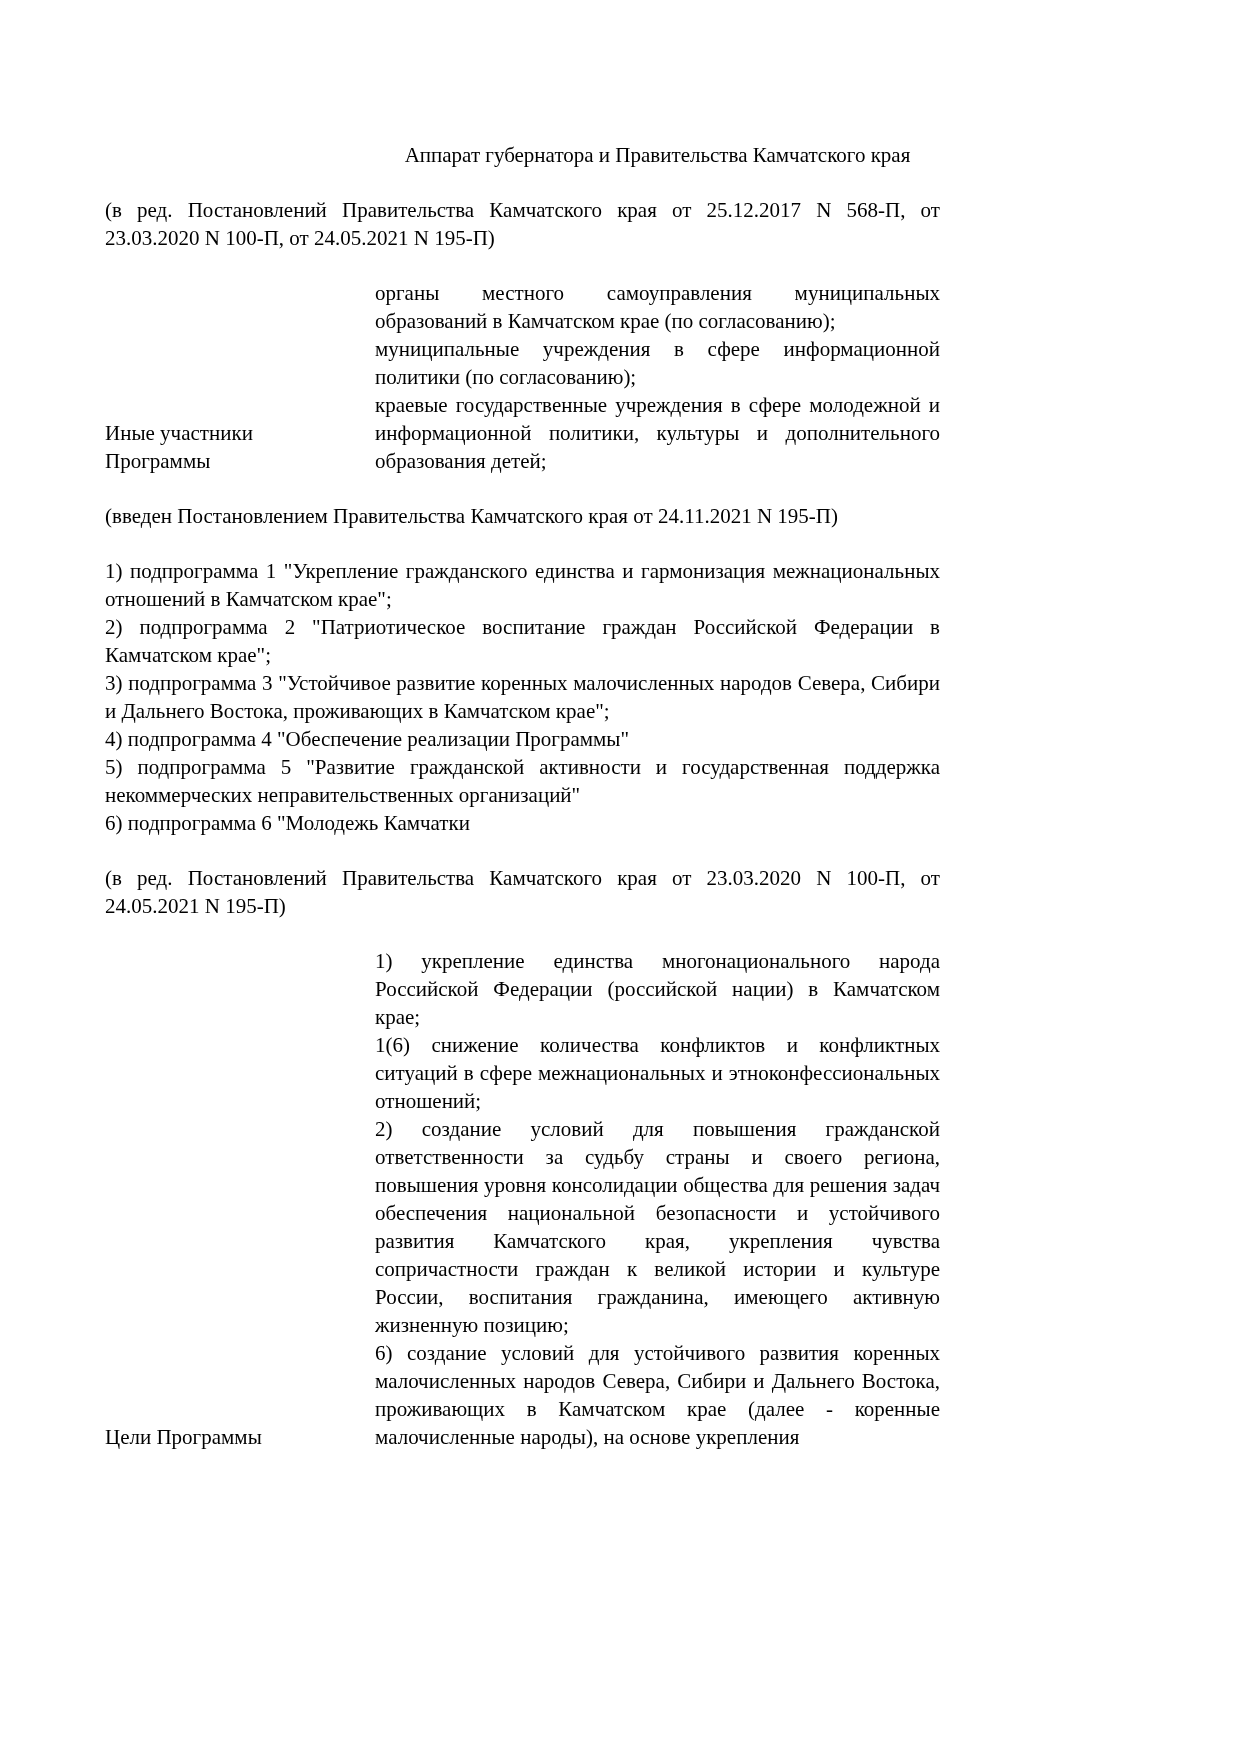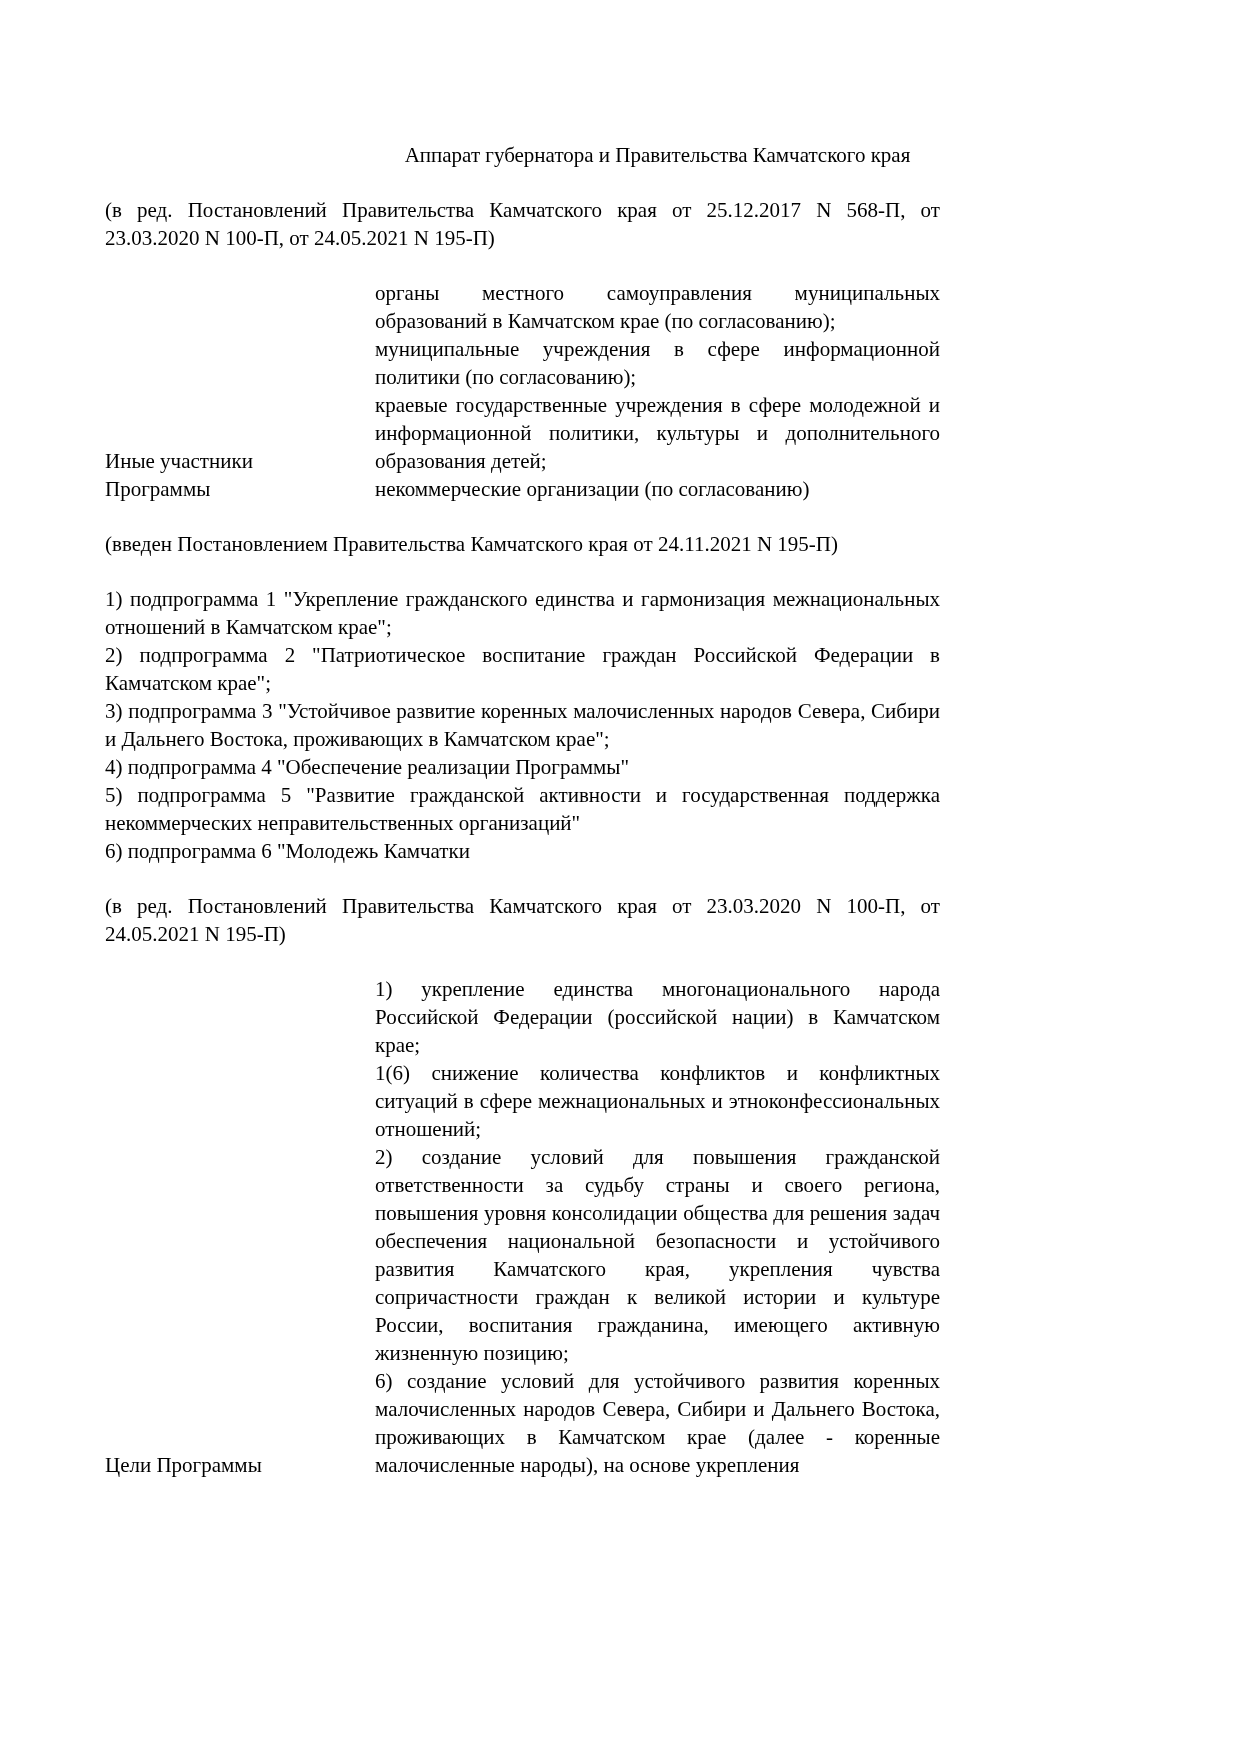--- a/index.html
+++ b/index.html
@@ -51,21 +51,20 @@
   <div class="doc-title">Аппарат губернатора и Правительства Камчатского края</div>
 
   <p class="note">(в ред. Постановлений Правительства Камчатского края от 25.12.2017 N 568-П, от 23.03.2020 N 100-П, от 24.05.2021 N 195-П)</p>
 
   <div class="row">
     <div class="label">Иные участники Программы</div>
     <div class="content">
       <p>органы местного самоуправления муниципальных образований в Камчатском крае (по согласованию);</p>
       <p>муниципальные учреждения в сфере информационной политики (по согласованию);</p>
       <p>краевые государственные учреждения в сфере молодежной и информационной политики, культуры и дополнительного образования детей;</p>
-      <p>некоммерческие организации (по согласованию)</p>
     </div>
   </div>
 
   <p class="note">(введен Постановлением Правительства Камчатского края от 24.11.2021 N 195-П)</p>
 
   <div class="row">
     <div class="content">
       <p>1) подпрограмма 1 "Укрепление гражданского единства и гармонизация межнациональных отношений в Камчатском крае";</p>
       <p>2) подпрограмма 2 "Патриотическое воспитание граждан Российской Федерации в Камчатском крае";</p>
       <p>3) подпрограмма 3 "Устойчивое развитие коренных малочисленных народов Севера, Сибири и Дальнего Востока, проживающих в Камчатском крае";</p>

